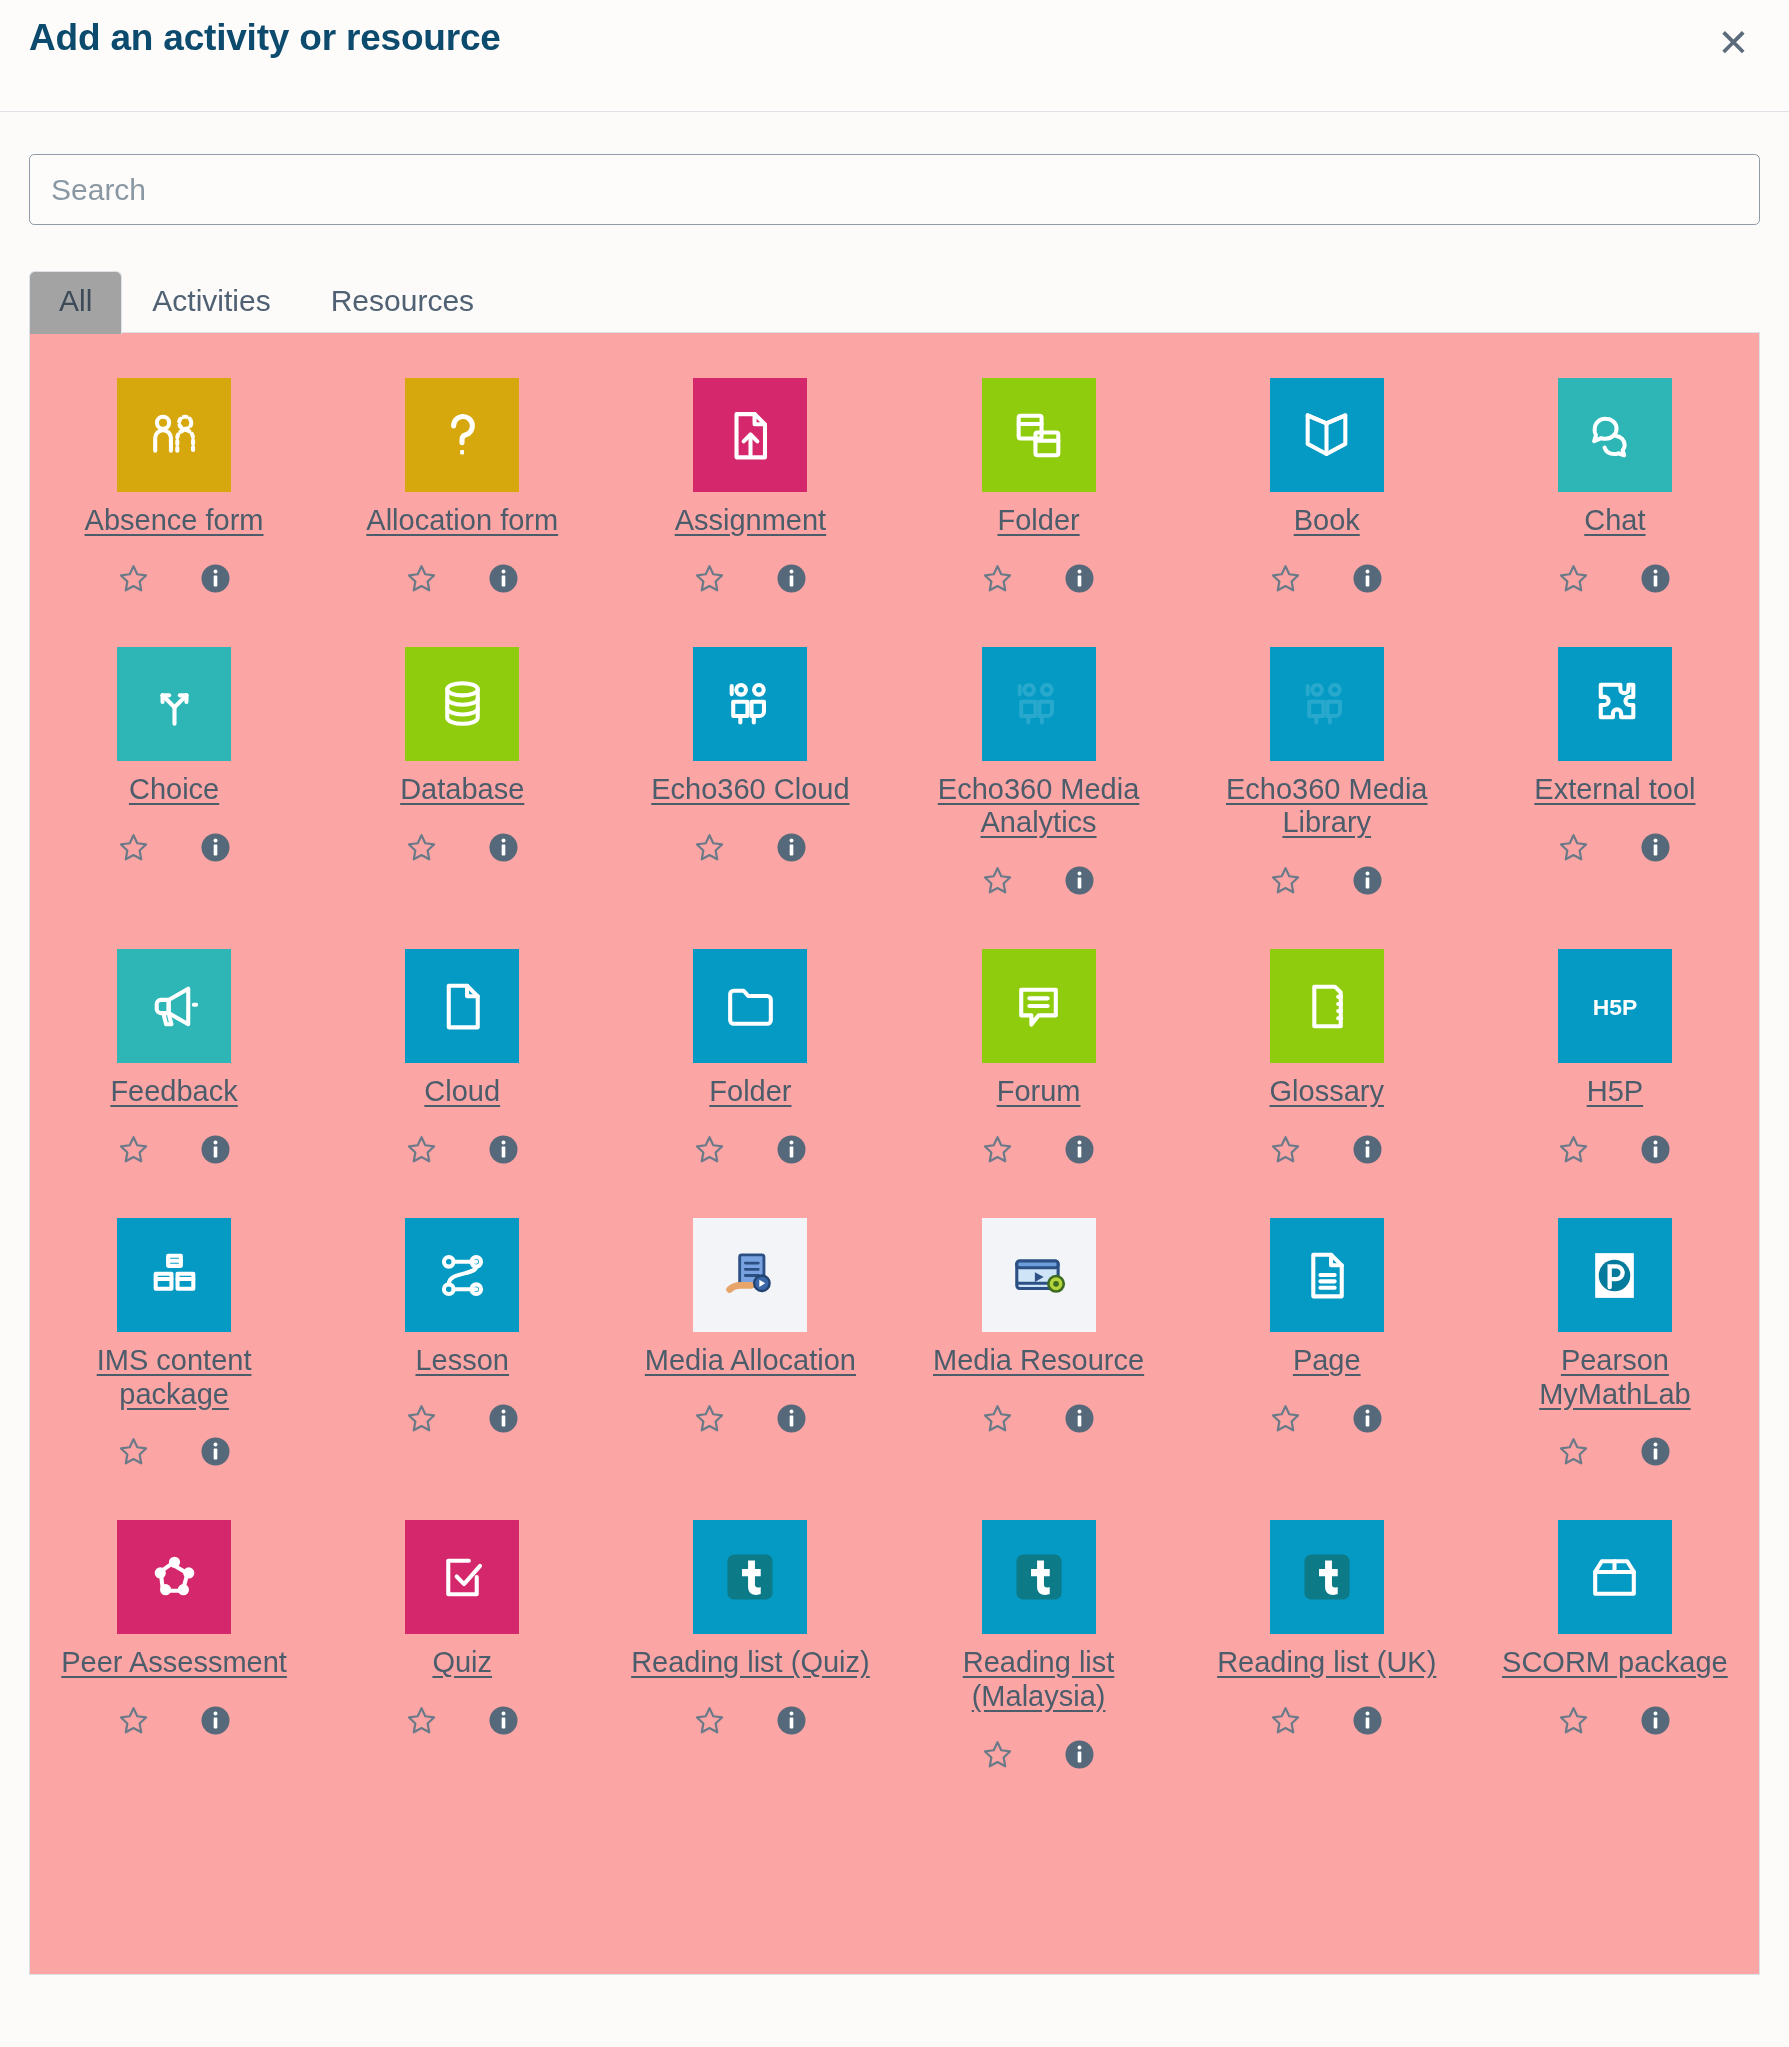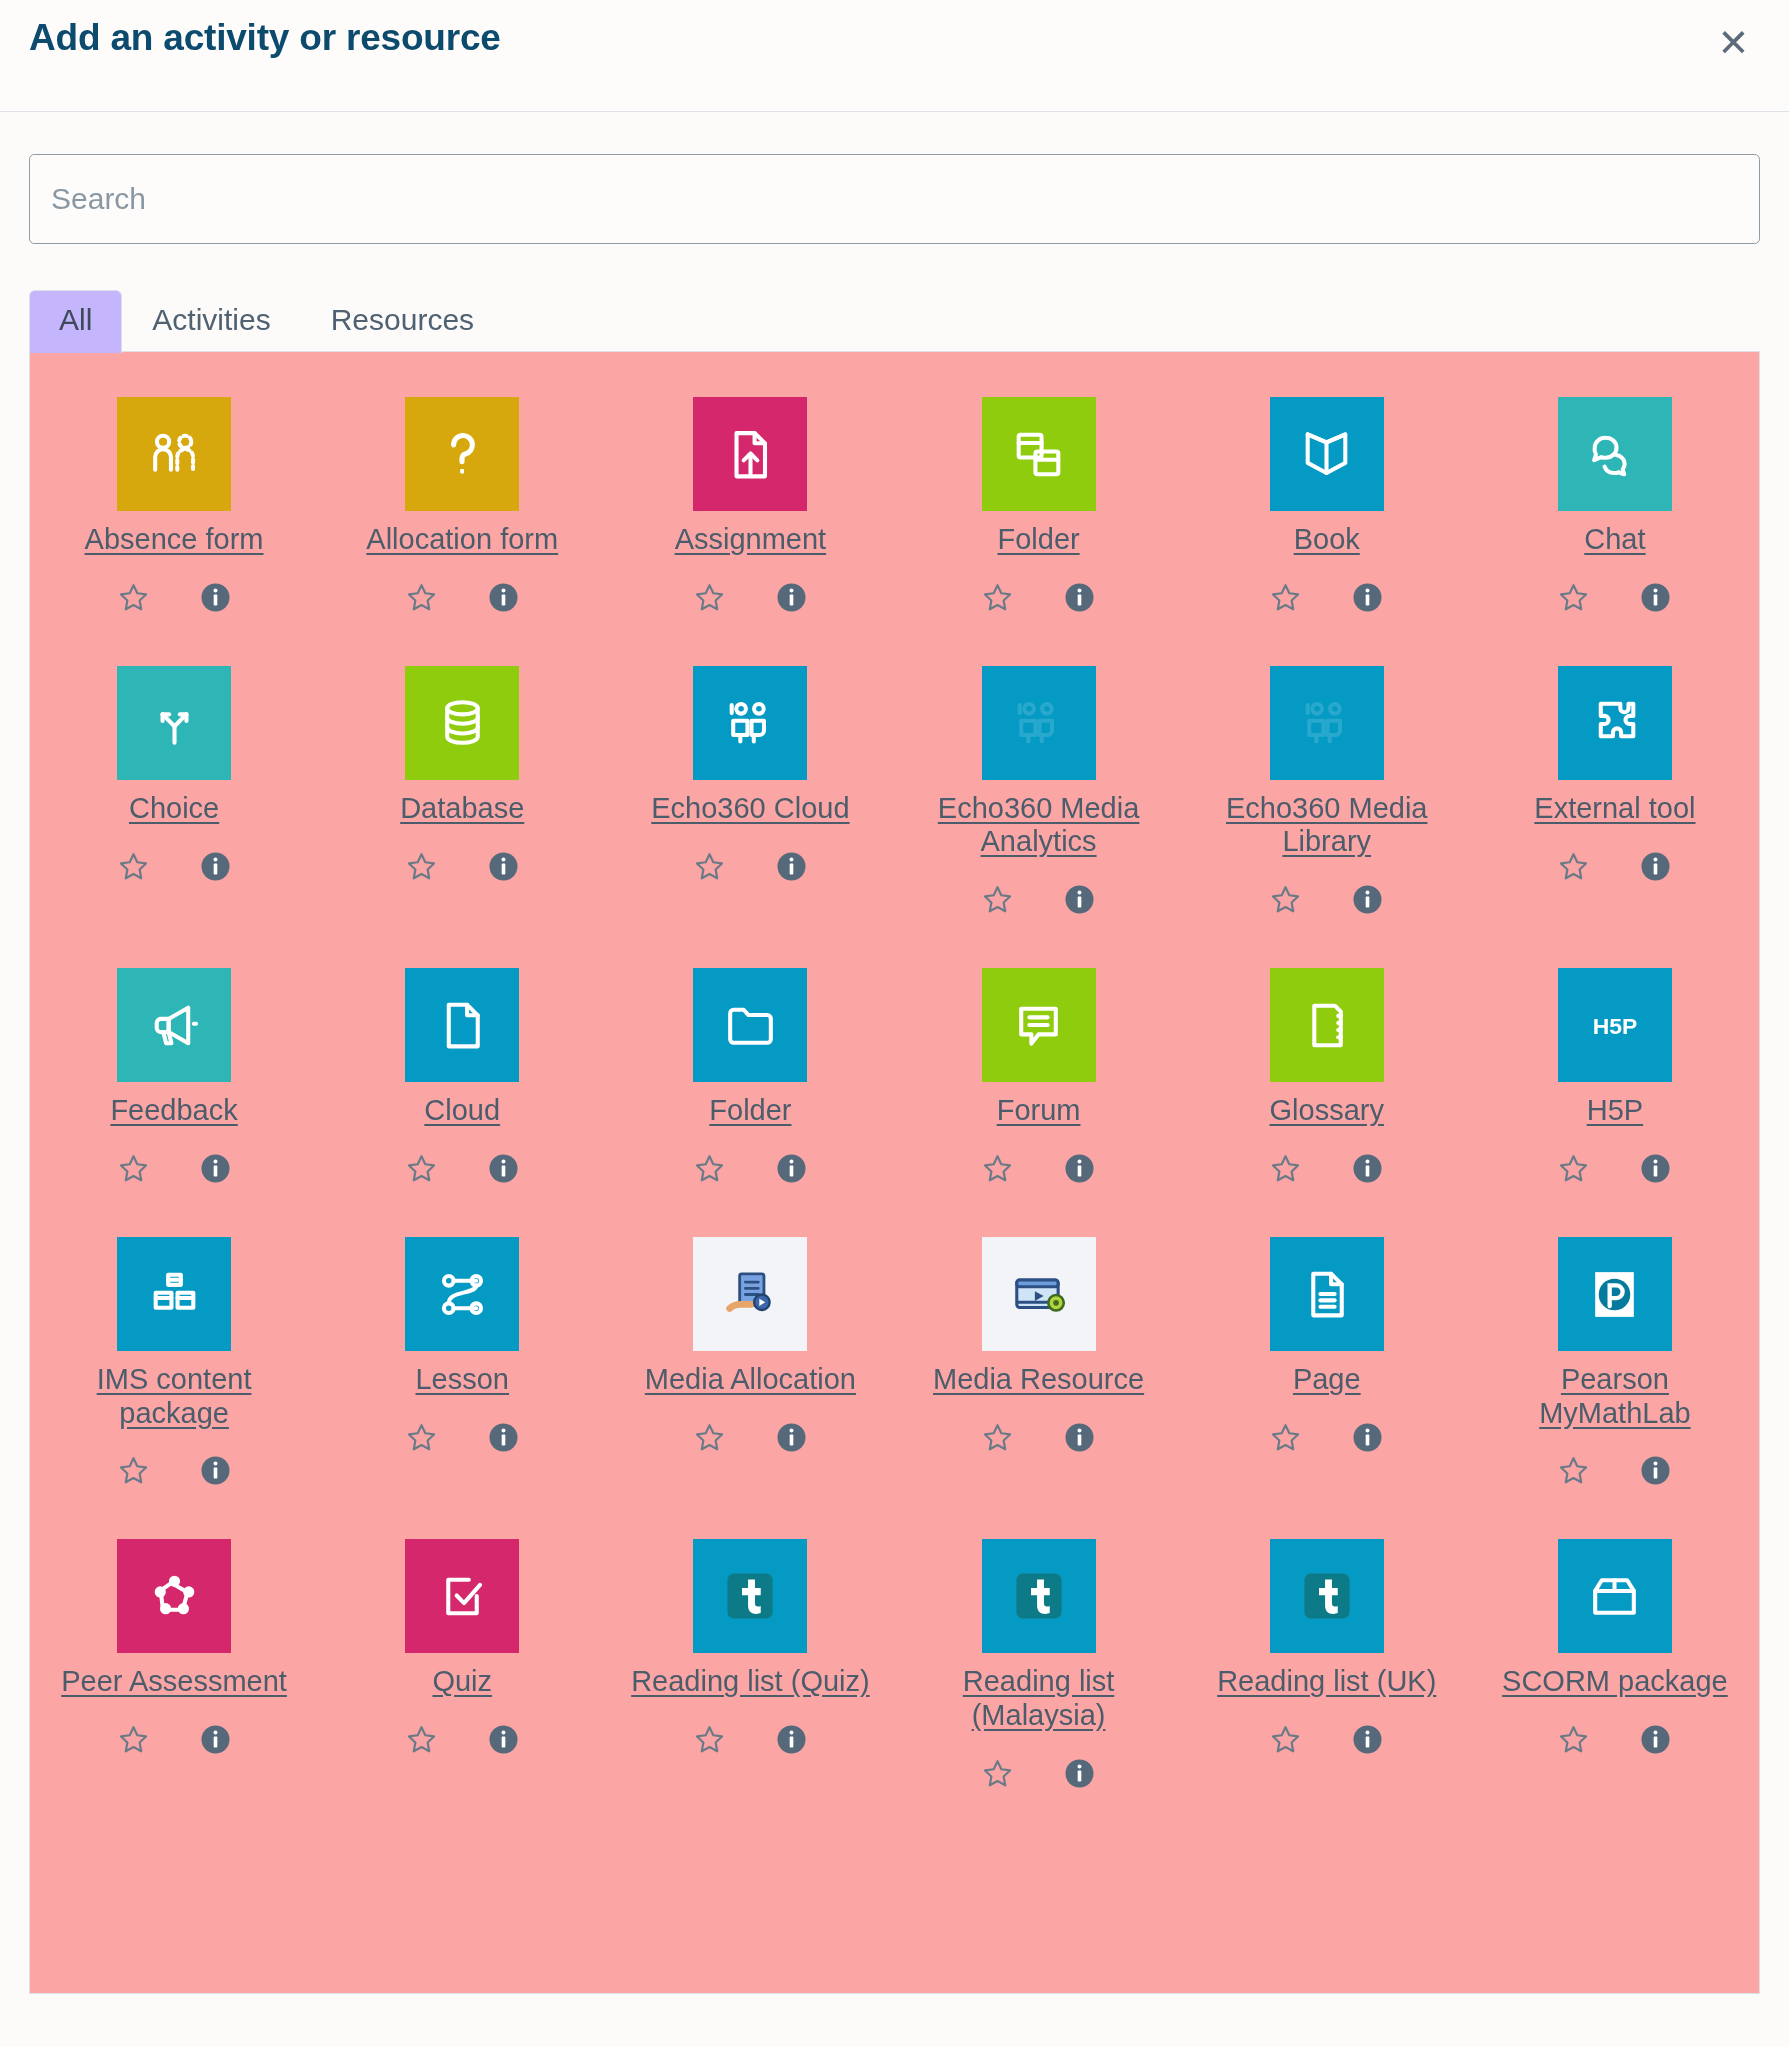--- a/index.html
+++ b/index.html
@@ -38,21 +38,21 @@
     font-family: "Liberation Sans", sans-serif;
     padding: 0;
   }
 
   
   .modal-body { padding: 0 29px; }
 
   .search-wrap { padding-top: 42px; }
   .search-input {
     width: 100%;
-    height: 90px;
+    height: 71px;
     border: 1.7px solid #8f9ba6;
     border-radius: 5.2px;
     background: #fdfcfa;
     font-size: 30px;
     color: #2b3a45;
     padding: 0 21px;
     font-family: "Liberation Sans", sans-serif;
     outline: none;
   }
   .search-input::placeholder { color: #8a98a4; opacity: 1; }
@@ -74,21 +74,21 @@
     border-radius: 6px 6px 0 0;
     cursor: pointer;
     line-height: 1;
     background: transparent;
     font-family: "Liberation Sans", sans-serif;
     position: relative;
     white-space: nowrap;
   }
   .tab.active {
     border-color: #dde1e5;
-    background: #c4b5fd;
+    background: #a3a3a3;
     color: #3d4b58;
     z-index: 3;
     margin-bottom: -1.7px;
     padding-bottom: 17.3px;
   }
 
   
   .panel {
     border: 1.7px solid #dde1e5;
     border-top: 1.7px solid #dde1e5;

